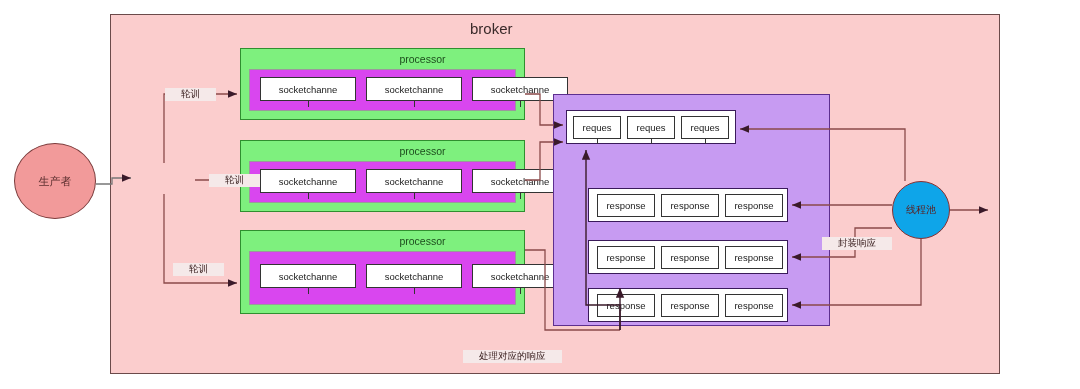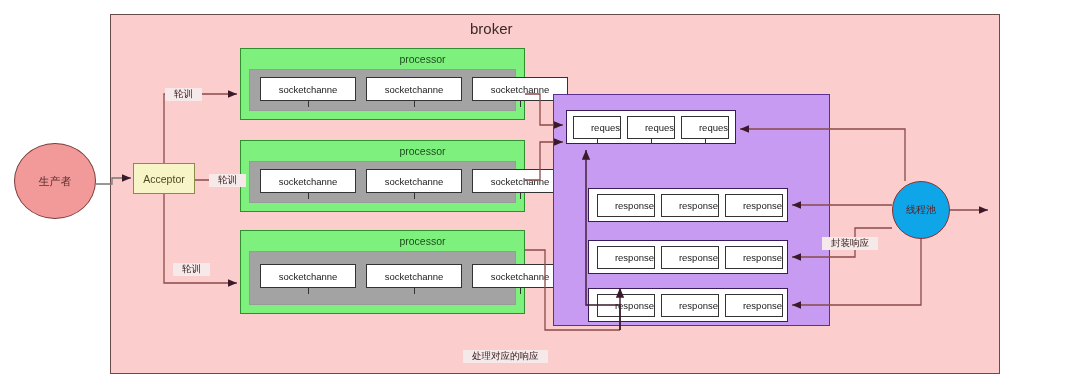--- a/index.html
+++ b/index.html
@@ -13,46 +13,45 @@
   .producer{left:14px;top:143px;width:82px;height:76px;border-radius:50%;background:#f29a9a;
             border:1.2px solid #7a3b3b;color:#5c2f2f;font-size:11px;}
   .acceptor{left:133px;top:163px;width:62px;height:31px;background:#f7f5c8;border:1.2px solid #8a8a4a;
             color:#4a4a22;font-size:10.5px;}
   .threadpool{left:892px;top:181px;width:58px;height:58px;border-radius:50%;background:#0ea5e9;
               border:1.2px solid #8a3030;color:#5c1f1f;font-size:10px;}
   .disk{left:992px;top:196px;width:66px;height:42px;background:#c9c9c9;border:1.2px solid #6a6a6a;
         color:#2b2b2b;font-size:11px;}
   .processor{position:absolute;box-sizing:border-box;background:#7ef07e;border:1.4px solid #2f8f2f;}
   .proc-title{position:absolute;left:0;top:4px;width:100%;text-align:center;font-size:10.5px;color:#1d4d1d;margin-left:40px;}
-  .proc-inner{position:absolute;left:8px;top:20px;right:8px;bottom:8px;background:#a3a3a3;border:1px solid #9a9a9a;}
+  .proc-inner{position:absolute;left:8px;top:20px;right:8px;bottom:8px;background:#d946ef;border:1px solid #9a9a9a;}
   .sc{position:absolute;box-sizing:border-box;top:7px;height:24px;width:96px;background:#ffffff;
       border:1.6px solid #333;display:flex;align-items:center;justify-content:center;font-size:9.5px;color:#1a1a1a;}
   .sc .tick{position:absolute;left:50%;bottom:-7px;width:1px;height:6px;background:#333;}
   .purplebox{left:553px;top:94px;width:277px;height:232px;background:#c79bf2;border:1.6px solid #5d2f8f;position:absolute;box-sizing:border-box;}
   .qrow{position:absolute;box-sizing:border-box;background:#ffffff;border:1.8px solid #3a1a5a;}
   .qcell{position:absolute;box-sizing:border-box;background:#ffffff;border:1.6px solid #333;
-         display:flex;align-items:center;justify-content:flex-end;font-size:9.5px;color:#1a1a1a;}
+         display:flex;align-items:center;justify-content:center;font-size:9.5px;color:#1a1a1a;}
   .qcell .tick{position:absolute;left:50%;bottom:-6px;width:1px;height:5px;background:#333;}
-  .edgelabel{position:absolute;background:#f5e9e9;color:#3a2020;font-size:9.5px;padding:0 9px;white-space:nowrap;}
+  .edgelabel{position:absolute;background:#f5e9e9;color:#3a2020;font-size:9.5px;padding:0 16px;white-space:nowrap;}
   svg.wires{position:absolute;left:0;top:0;width:1080px;height:389px;overflow:visible;}
   .wire{fill:none;stroke:#8a4a4a;stroke-width:1.3px;}
   .wire-gray{fill:none;stroke:#777;stroke-width:1.3px;}
   .wire-dark{fill:none;stroke:#3a1a2a;stroke-width:1.4px;}
 </style>
 </head>
 <body>
 
 <div id="stage">
 
   <div class="node broker"></div>
   <div class="broker-label">broker</div>
 
   <div class="node producer">生产者</div>
 
-  <div class="node acceptor">Acceptor</div>
 
   <div class="processor" style="left:240px;top:48px;width:285px;height:72px;">
     <div class="proc-title">processor</div>
     <div class="proc-inner">
       <div class="sc" style="left:10px;">
           <span>socketchanne</span>
           <span class="tick"></span>
         </div>
       <div class="sc" style="left:116px;">
           <span>socketchanne</span>

